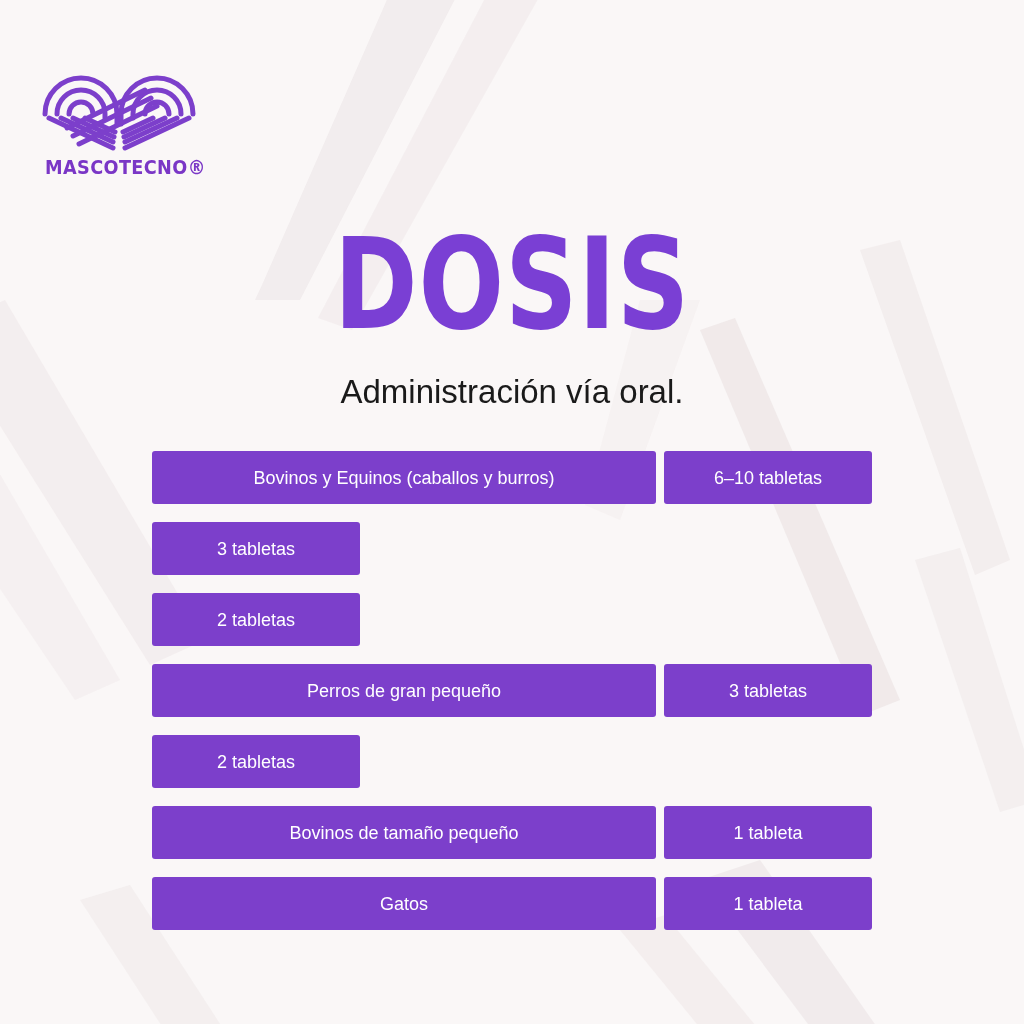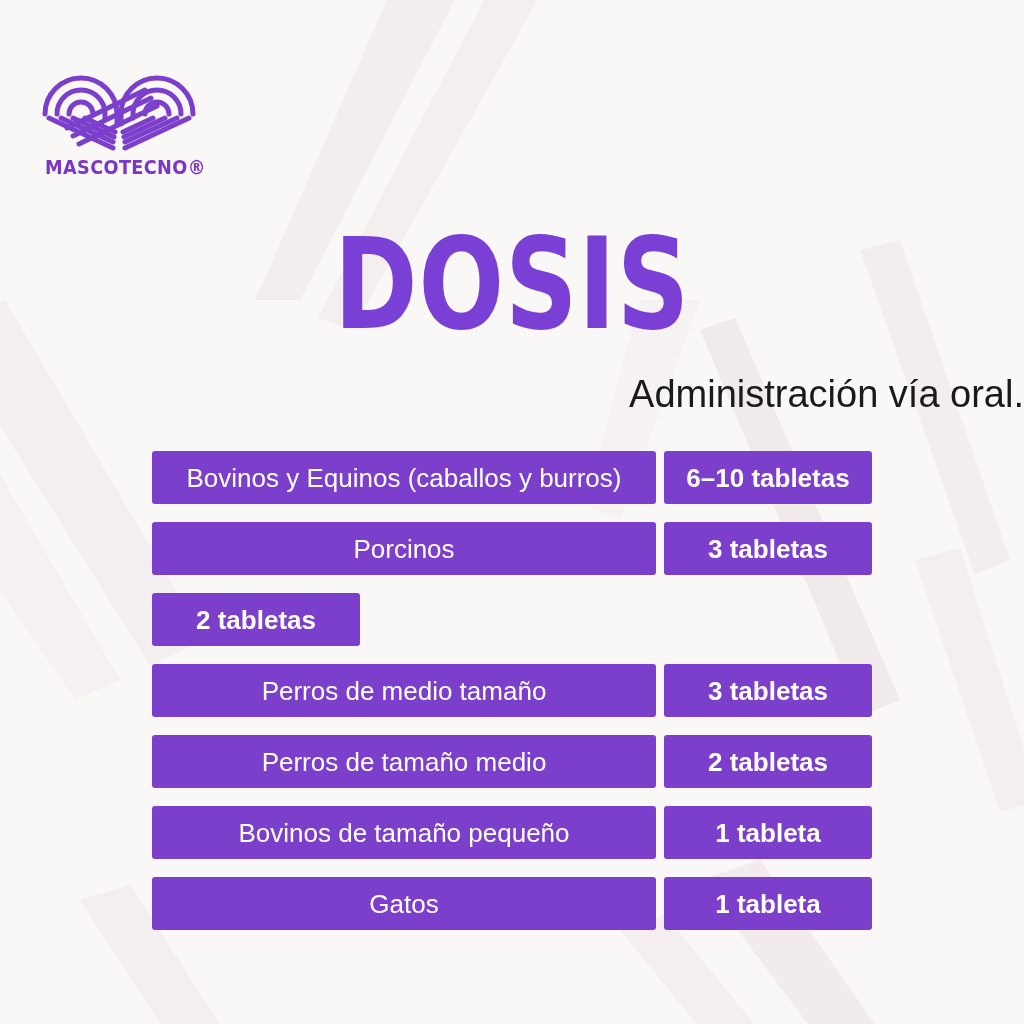--- a/index.html
+++ b/index.html
@@ -70,24 +70,24 @@
     letter-spacing: 1px;
     color: #7a3fd4;
     transform: scaleX(0.80);
     white-space: nowrap;
   }
 
   .subtitle {
     position: absolute;
     left: 0; right: 0;
     top: 372px;
-    text-align: right;
+    text-align: center;
     font-family: "Liberation Sans", sans-serif;
     font-weight: 400;
-    font-size: 38px;
+    font-size: 33px;
     line-height: 1.2;
     color: #1a1a1a;
     white-space: nowrap;
   }
 
   
   .dose-table {
     position: absolute;
     left: 152px;
     top: 451px;
@@ -102,28 +102,28 @@
 
   .cell {
     height: 53px;
     border-radius: 3px;
     background: #7c3fcb;
     color: #ffffff;
     display: flex;
     align-items: center;
     justify-content: center;
     font-family: "Liberation Sans", sans-serif;
-    font-size: 26px;
+    font-size: 18px;
     line-height: 1;
     white-space: nowrap;
     box-sizing: border-box;
     padding: 8px 8px;
   }
   .cell-species { flex: 0 0 504px; width: 504px; }
-  .cell-dose    { flex: 0 0 208px; width: 208px; font-weight: bold; }
+  .cell-dose    { flex: 0 0 208px; width: 208px; }
 </style>
 </head>
 <body>
 
 <div class="poster">
 
   <div class="bg-layer">
     <svg viewBox="0 0 1024 1024" xmlns="http://www.w3.org/2000/svg" aria-hidden="true">
       <rect x="0" y="0" width="1024" height="1024" fill="#faf7f7"></rect>
       <g fill="#f1ebec">
@@ -180,35 +180,33 @@
   <div class="subtitle">Administración vía oral.</div>
 
   <div class="dose-table">
 
     <div class="dose-row">
       <div class="cell cell-species">Bovinos y Equinos (caballos y burros)</div>
       <div class="cell cell-dose">6–10 tabletas</div>
     </div>
 
     <div class="dose-row">
-      <div class="cell cell-species">Porcinos</div>
       <div class="cell cell-dose">3 tabletas</div>
     </div>
 
     <div class="dose-row">
       <div class="cell cell-dose">2 tabletas</div>
     </div>
 
     <div class="dose-row">
-      <div class="cell cell-species">Perros de medio tamaño</div>
+      <div class="cell cell-species">Perros de gran pequeño</div>
       <div class="cell cell-dose">3 tabletas</div>
     </div>
 
     <div class="dose-row">
-      <div class="cell cell-species">Perros de tamaño medio</div>
       <div class="cell cell-dose">2 tabletas</div>
     </div>
 
     <div class="dose-row">
       <div class="cell cell-species">Bovinos de tamaño pequeño</div>
       <div class="cell cell-dose">1 tableta</div>
     </div>
 
     <div class="dose-row">
       <div class="cell cell-species">Gatos</div>

